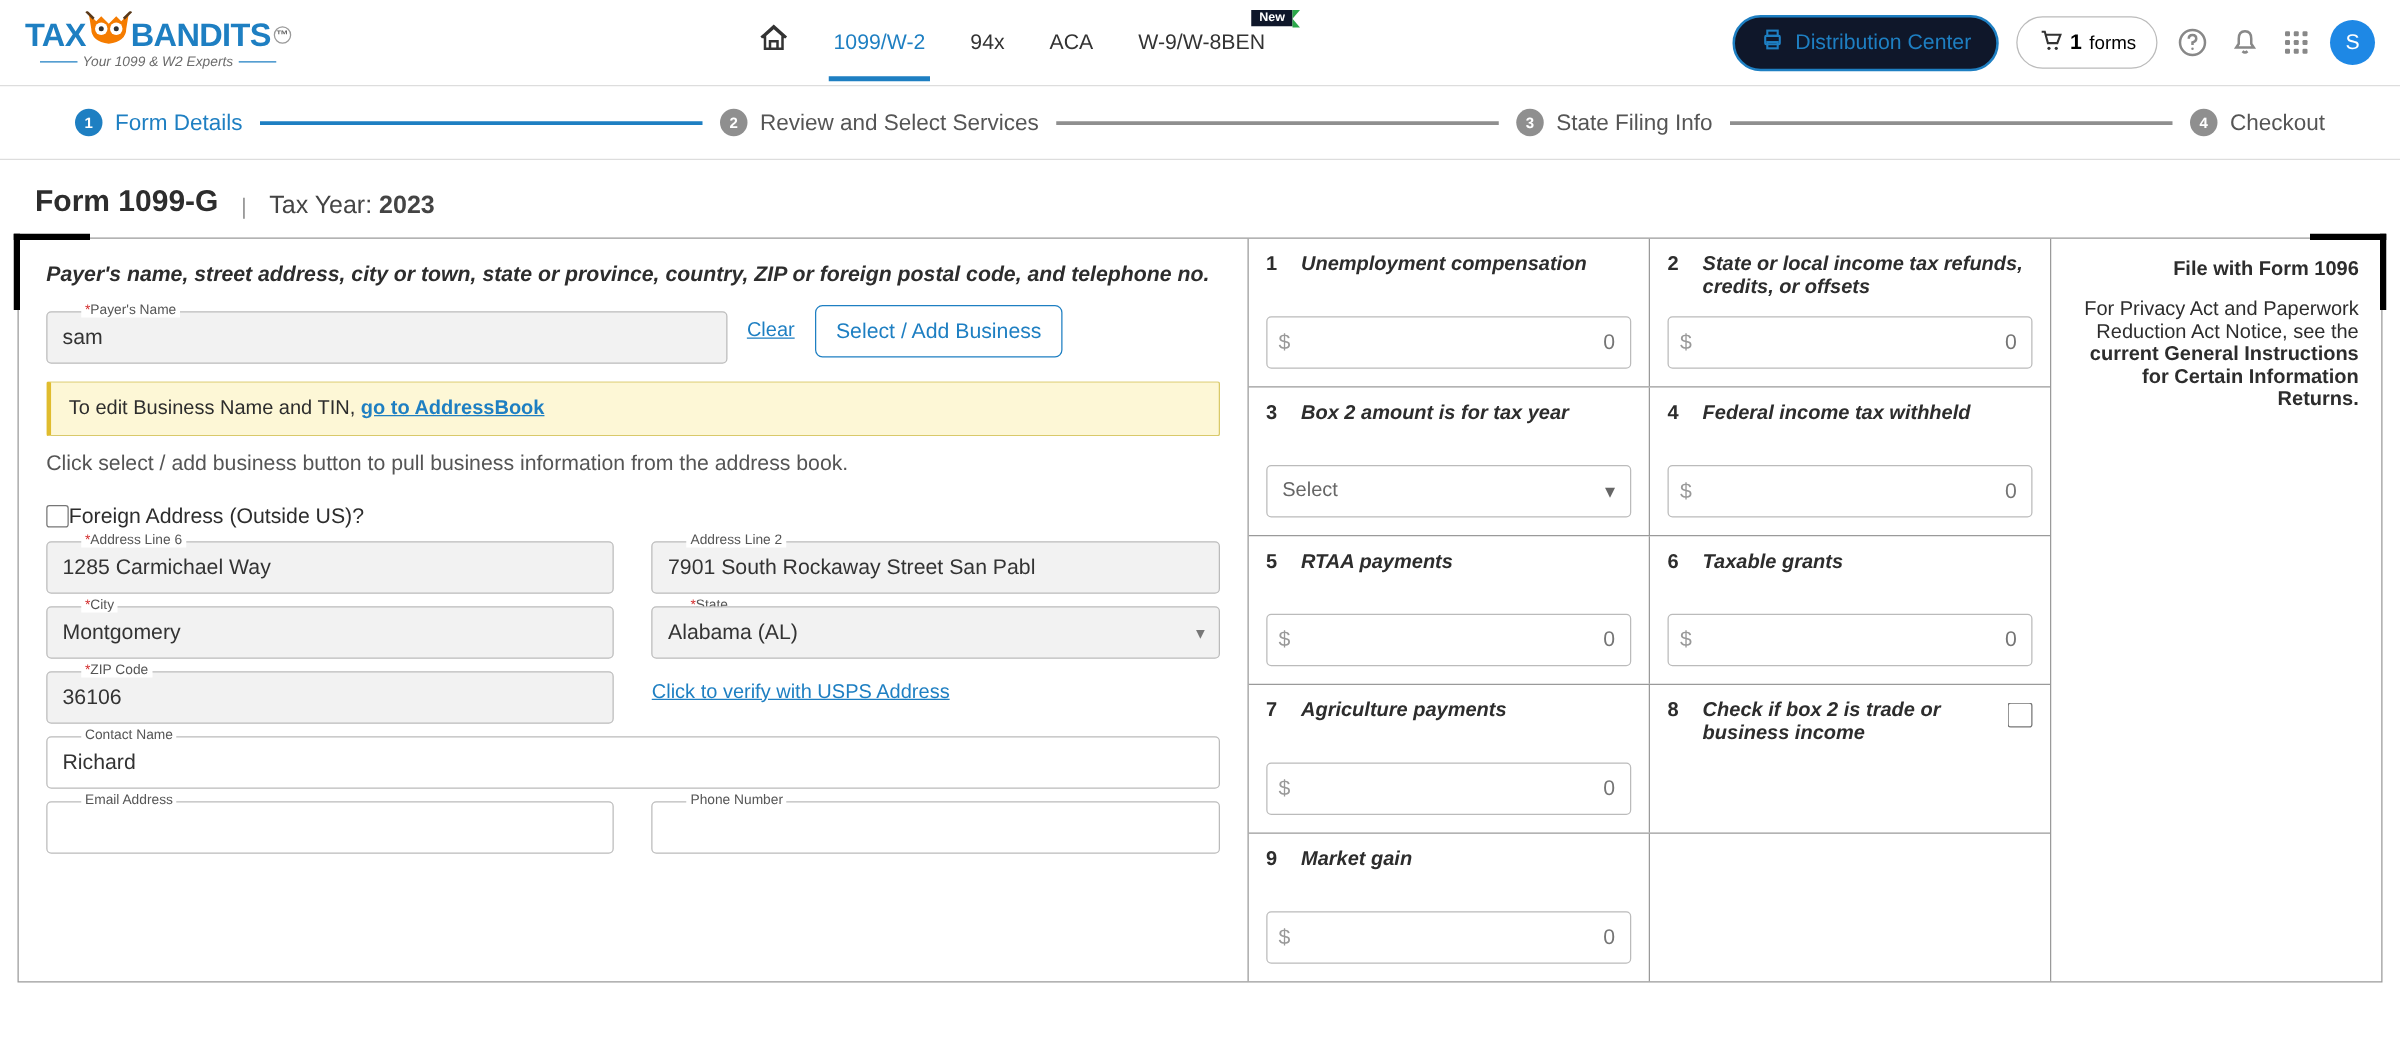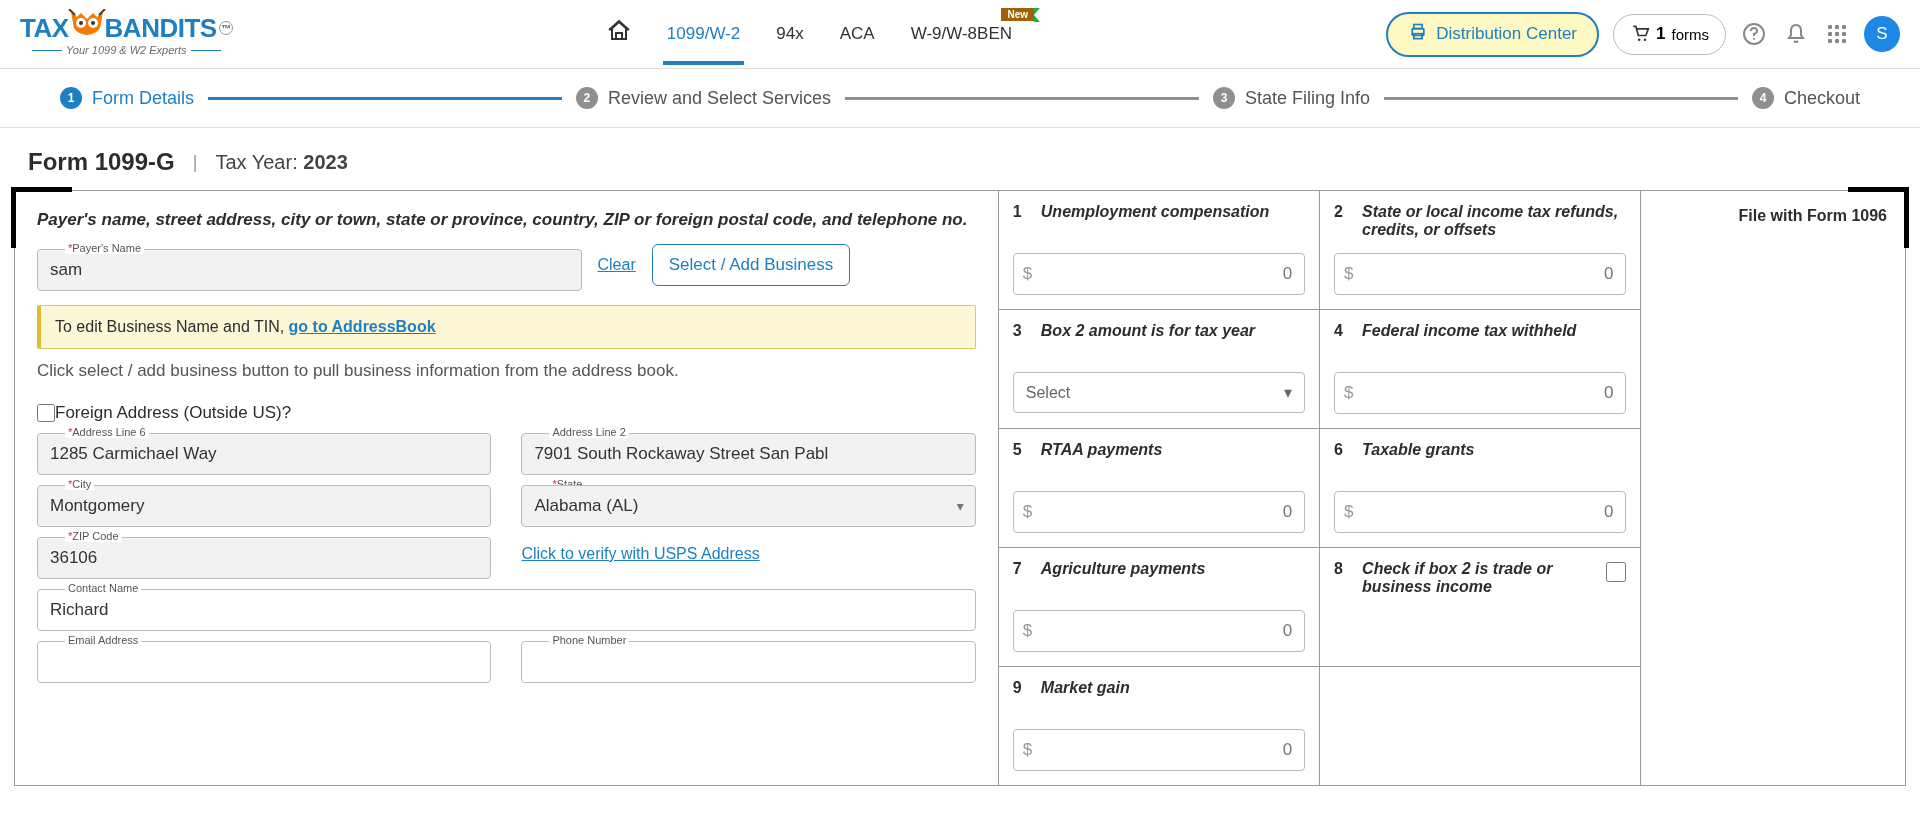--- a/index.html
+++ b/index.html
@@ -14,45 +14,45 @@
 .logo-bandits { color: #1e7fc2; }
 .logo-tm { font-size: 10px; vertical-align: super; color: #666; border:1px solid #999; border-radius:50%; width:14px; height:14px; display:inline-flex; align-items:center; justify-content:center; margin-left:2px; }
 .logo-tagline { font-size: 11px; font-style: italic; color: #6b6b6b; text-align: center; position: relative; }
 .logo-tagline::before, .logo-tagline::after { content:""; display:inline-block; border-top:1px solid #1e7fc2; width:30px; vertical-align:middle; margin:0 4px; }
 
 .nav-main { display: flex; align-items: center; gap: 28px; }
 .nav-item { font-size: 17px; color: #333; cursor: pointer; padding: 20px 4px; position: relative; }
 .nav-item.active { color: #1e7fc2; }
 .nav-item.active::after { content:""; position:absolute; bottom:-1px; left:0; right:0; height:4px; background:#1e7fc2; }
 .nav-home-icon { font-size: 22px; }
-.badge-new { position: absolute; top: 4px; right: -18px; background: #a16207; color: #fff; font-size: 10px; padding: 1px 6px; font-weight:600; }
+.badge-new { position: absolute; top: 4px; right: -18px; background: #0f172a; color: #fff; font-size: 10px; padding: 1px 6px; font-weight:600; }
 .badge-new::after { content:""; position:absolute; right:-6px; top:0; border-top:7px solid #2ba84a; border-bottom:7px solid #2ba84a; border-right:6px solid transparent; height:0; }
 
 .header-right { display: flex; align-items: center; gap: 14px; }
-.dist-center-btn { display: flex; align-items: center; gap: 8px; border: 2px solid #1e7fc2; color: #1e7fc2; border-radius: 24px; padding: 8px 20px; font-size: 17px; cursor: pointer; background:#fef9c3; }
+.dist-center-btn { display: flex; align-items: center; gap: 8px; border: 2px solid #1e7fc2; color: #1e7fc2; border-radius: 24px; padding: 8px 20px; font-size: 17px; cursor: pointer; background:#0f172a; }
 .forms-pill { display: flex; align-items: center; gap: 6px; border: 1px solid #bbb; border-radius: 24px; padding: 8px 16px; font-size: 15px; cursor:pointer; background:#fff; }
 .forms-pill b { font-size: 17px; }
 .icon-btn { width: 28px; height: 28px; display: flex; align-items: center; justify-content: center; cursor: pointer; color:#666; }
 .grid-apps { display: grid; grid-template-columns: repeat(3,4px); gap: 3px; cursor:pointer; padding:4px; }
 .grid-apps span { width: 4px; height: 4px; background: #888; border-radius:1px; }
 .avatar { width: 36px; height: 36px; background: #1e88e5; color: #fff; border-radius: 50%; display: flex; align-items: center; justify-content: center; font-size: 17px; cursor: pointer; }
 
 
 .stepper { display: flex; align-items: center; justify-content: center; gap: 0; padding: 18px 60px; border-bottom: 1px solid #ddd; }
 .step { display: flex; align-items: center; gap: 10px; }
 .step-num { width: 22px; height: 22px; border-radius: 50%; background: #8f8f8f; color: #fff; display: flex; align-items: center; justify-content: center; font-size: 12px; font-weight:600; }
 .step.active .step-num { background: #1e7fc2; }
 .step-label { font-size: 18px; color: #555; }
 .step.active .step-label { color: #1e7fc2; }
 .step-line { flex: 1; height: 3px; background: #8f8f8f; margin: 0 14px; min-width: 120px; }
 .step-line.done { background: #1e7fc2; }
 
 
 .form-wrap { padding: 12px 14px; }
-.form-title-row { display: flex; align-items: center; gap: 18px; padding: 8px 14px 14px; }
+.form-title-row { display: flex; align-items: flex-end; gap: 18px; padding: 8px 14px 14px; }
 .form-title { font-size: 24px; font-weight: 700; }
 .tax-year-label { font-size: 20px; color: #444; }
 .tax-year { font-weight: 700; }
 .divider-v { color: #999; font-size: 18px; }
 
 .form-body { display: flex; border: 1px solid #9a9a9a; position: relative; }
 .form-body::before { content:""; position:absolute; top:-4px; left:-4px; width:56px; height:56px; border-top:5px solid #000; border-left:5px solid #000; }
 .form-body::after { content:""; position:absolute; top:-4px; right:-4px; width:56px; height:56px; border-top:5px solid #000; border-right:5px solid #000; }
 
 .col-left { flex: 0 0 52%; padding: 16px 22px; }
@@ -381,15 +381,18 @@
               <span>Market gain</span>
             </div>
           <div class="money-input"><span class="money-prefix">$</span><input placeholder="0" style=""></div>
         </div>
         <div class="box-cell"></div>
       </div>
     </div>
 
     <div class="col-right copy-text">
       <p class="bold">File with Form 1096</p>
+      <p>
+        <span>For Privacy Act and Paperwork Reduction Act Notice, see the </span><span class="bold">current General Instructions for Certain Information Returns.</span>
+      </p>
     </div>
   </div>
 </div>
 
 </body></html>

